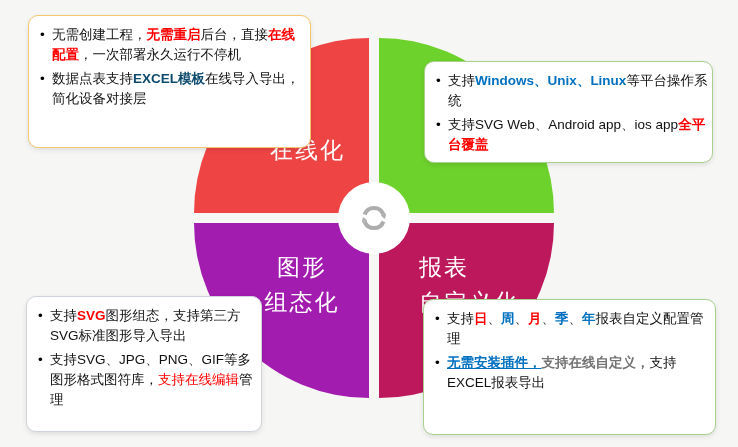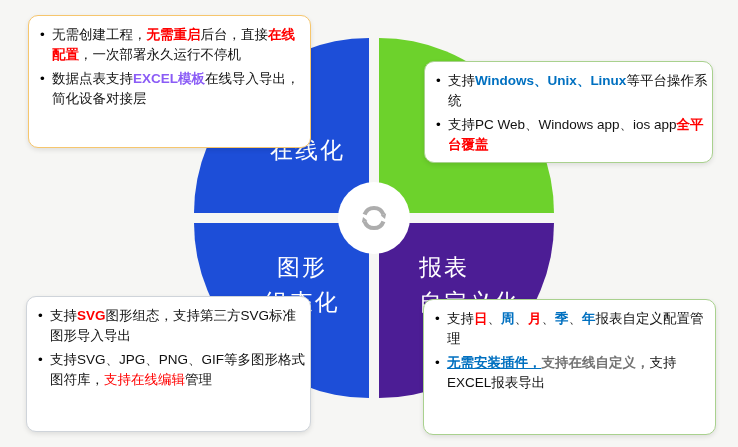--- a/index.html
+++ b/index.html
@@ -25,80 +25,80 @@
   .hub { position:absolute; left:50%; top:50%; transform:translate(-50%,-50%);
          width:72px; height:72px; background:#ffffff; border-radius:50%;
          display:flex; align-items:center; justify-content:center; z-index:2; }
 
   
   .callout { position:absolute; background:#ffffff; border:1px solid #ccc; border-radius:10px;
              padding:9px 3px 8px 10px; box-shadow:0 2px 5px rgba(0,0,0,0.10);
              font-size:13.5px; line-height:1.5; color:#111; z-index:3; }
   .callout.c-tl { left:28px;  top:15px;  width:283px; height:133px; }
   .callout.c-tr { left:424px; top:15px;  width:289px; height:102px;margin-top:46px; }
-  .callout.c-bl { left:26px;  top:296px; width:285px; height:136px; }
+  .callout.c-bl { left:26px;  top:296px; width:236px; height:136px; }
   .callout.c-br { left:423px; top:299px; width:293px; height:136px; }
   .callout ul { list-style:none; }
   .callout li { position:relative; padding-left:13px; margin-bottom:3px; }
   .callout li::before { content:"•"; position:absolute; left:1px; top:0; color:#000; }
 </style>
 </head>
 <body>
 
 <div class="canvas" style="background-color: rgb(246, 246, 244);">
 
   <div class="wheel">
 
-    <div class="quad tl" style="background-color: #1d4ed8;">
+    <div class="quad tl" style="background-color: #ef4444;">
       <div class="qlabel online">
         <div>在线化</div>
       </div>
     </div>
 
     <div class="quad tr" style="background-color: rgb(109, 210, 44);">
       <div class="qlabel cross">
         <div>跨</div>
       </div>
     </div>
 
-    <div class="quad bl" style="background-color: #1d4ed8;">
+    <div class="quad bl" style="background-color: #a21caf;">
       <div class="qlabel graphic">
         <div>图形</div>
         <div>组态化</div>
       </div>
     </div>
 
-    <div class="quad br" style="background-color: #4c1d95;">
+    <div class="quad br" style="background-color: #be185d;">
       <div class="qlabel report">
         <div>报表</div>
         <div>自定义化</div>
       </div>
     </div>
 
     <div class="hub">
       <svg width="44" height="44" viewBox="0 0 48 48">
         <path d="M13.7 20.2 A 11 11 0 0 1 34.3 20.2" stroke="#ADADAD" stroke-width="4.5" fill="none"></path>
         <polygon points="37.3,19.2 31.3,21.4 36,25.2" fill="#ADADAD"></polygon>
         <path d="M34.3 27.8 A 11 11 0 0 1 13.7 27.8" stroke="#ADADAD" stroke-width="4.5" fill="none"></path>
         <polygon points="10.7,28.8 16.7,26.6 12,22.8" fill="#ADADAD"></polygon>
       </svg>
     </div>
   </div>
 
   <div class="callout c-tl" style="border-color: rgb(246, 198, 109);">
     <ul>
       <li><span>无需创建工程，</span><span style="color: rgb(255, 0, 0); font-weight: bold;">无需重启</span><span>后台，直接</span><span style="color: rgb(255, 0, 0); font-weight: bold;">在线配置</span><span>，一次部署永久运行不停机</span></li>
-      <li><span>数据点表支持</span><span style="color: #8b5cf6; font-weight: bold;">EXCEL模板</span><span>在线导入导出，简化设备对接层</span></li>
+      <li><span>数据点表支持</span><span style="color: #0c4a6e; font-weight: bold;">EXCEL模板</span><span>在线导入导出，简化设备对接层</span></li>
     </ul>
   </div>
 
   <div class="callout c-tr" style="border-color: rgb(169, 209, 142);">
     <ul>
       <li><span>支持</span><span style="color: rgb(0, 112, 192); font-weight: bold;">Windows、Unix、Linux</span><span>等平台操作系统</span></li>
-      <li><span>支持PC Web、Windows app、</span><span style="">ios app</span><span style="color: rgb(255, 0, 0); font-weight: bold;">全平台覆盖</span></li>
+      <li><span>支持SVG Web、Android app、</span><span style="">ios app</span><span style="color: rgb(255, 0, 0); font-weight: bold;">全平台覆盖</span></li>
     </ul>
   </div>
 
   <div class="callout c-bl" style="border-color: rgb(207, 212, 218);">
     <ul>
       <li><span>支持</span><span style="color: rgb(255, 0, 0); font-weight: bold;">SVG</span><span>图形组态，支持第三方SVG标准图形导入导出</span></li>
       <li><span>支持SVG、JPG、PNG、GIF等多图形格式图符库，</span><span style="color: rgb(255, 0, 0); font-weight: normal;">支持在线编辑</span><span>管理</span></li>
     </ul>
   </div>
 

